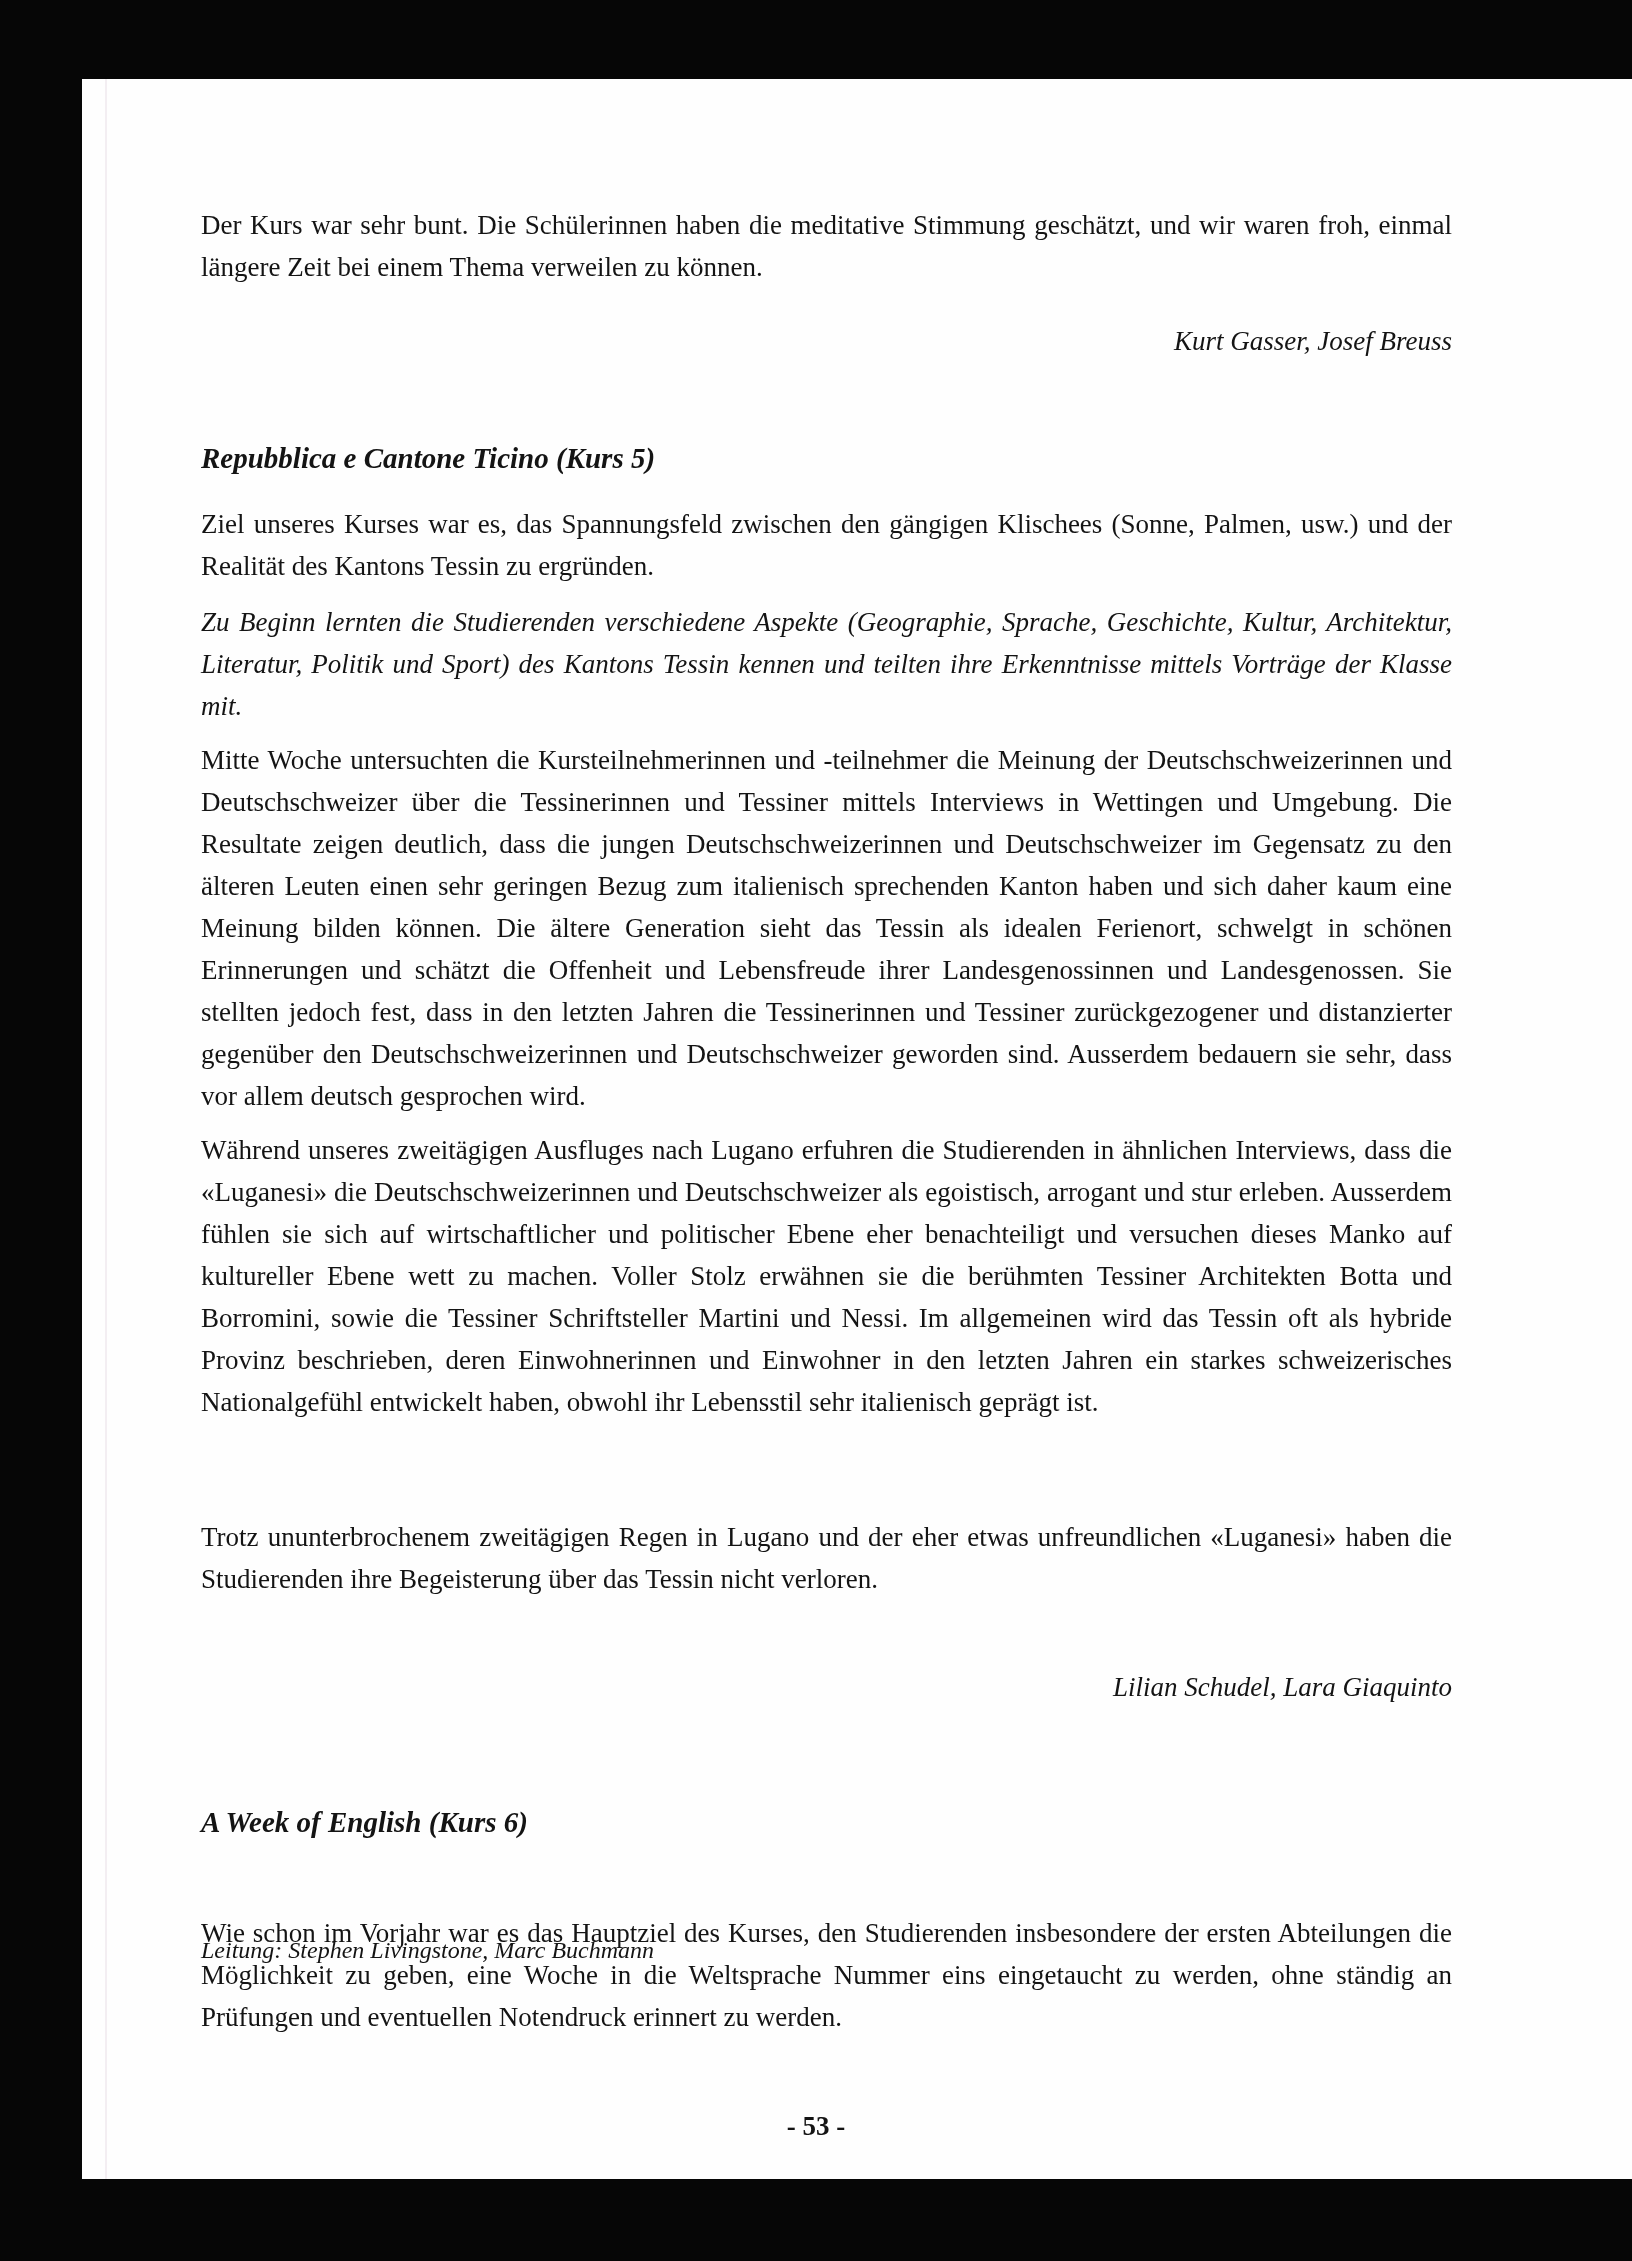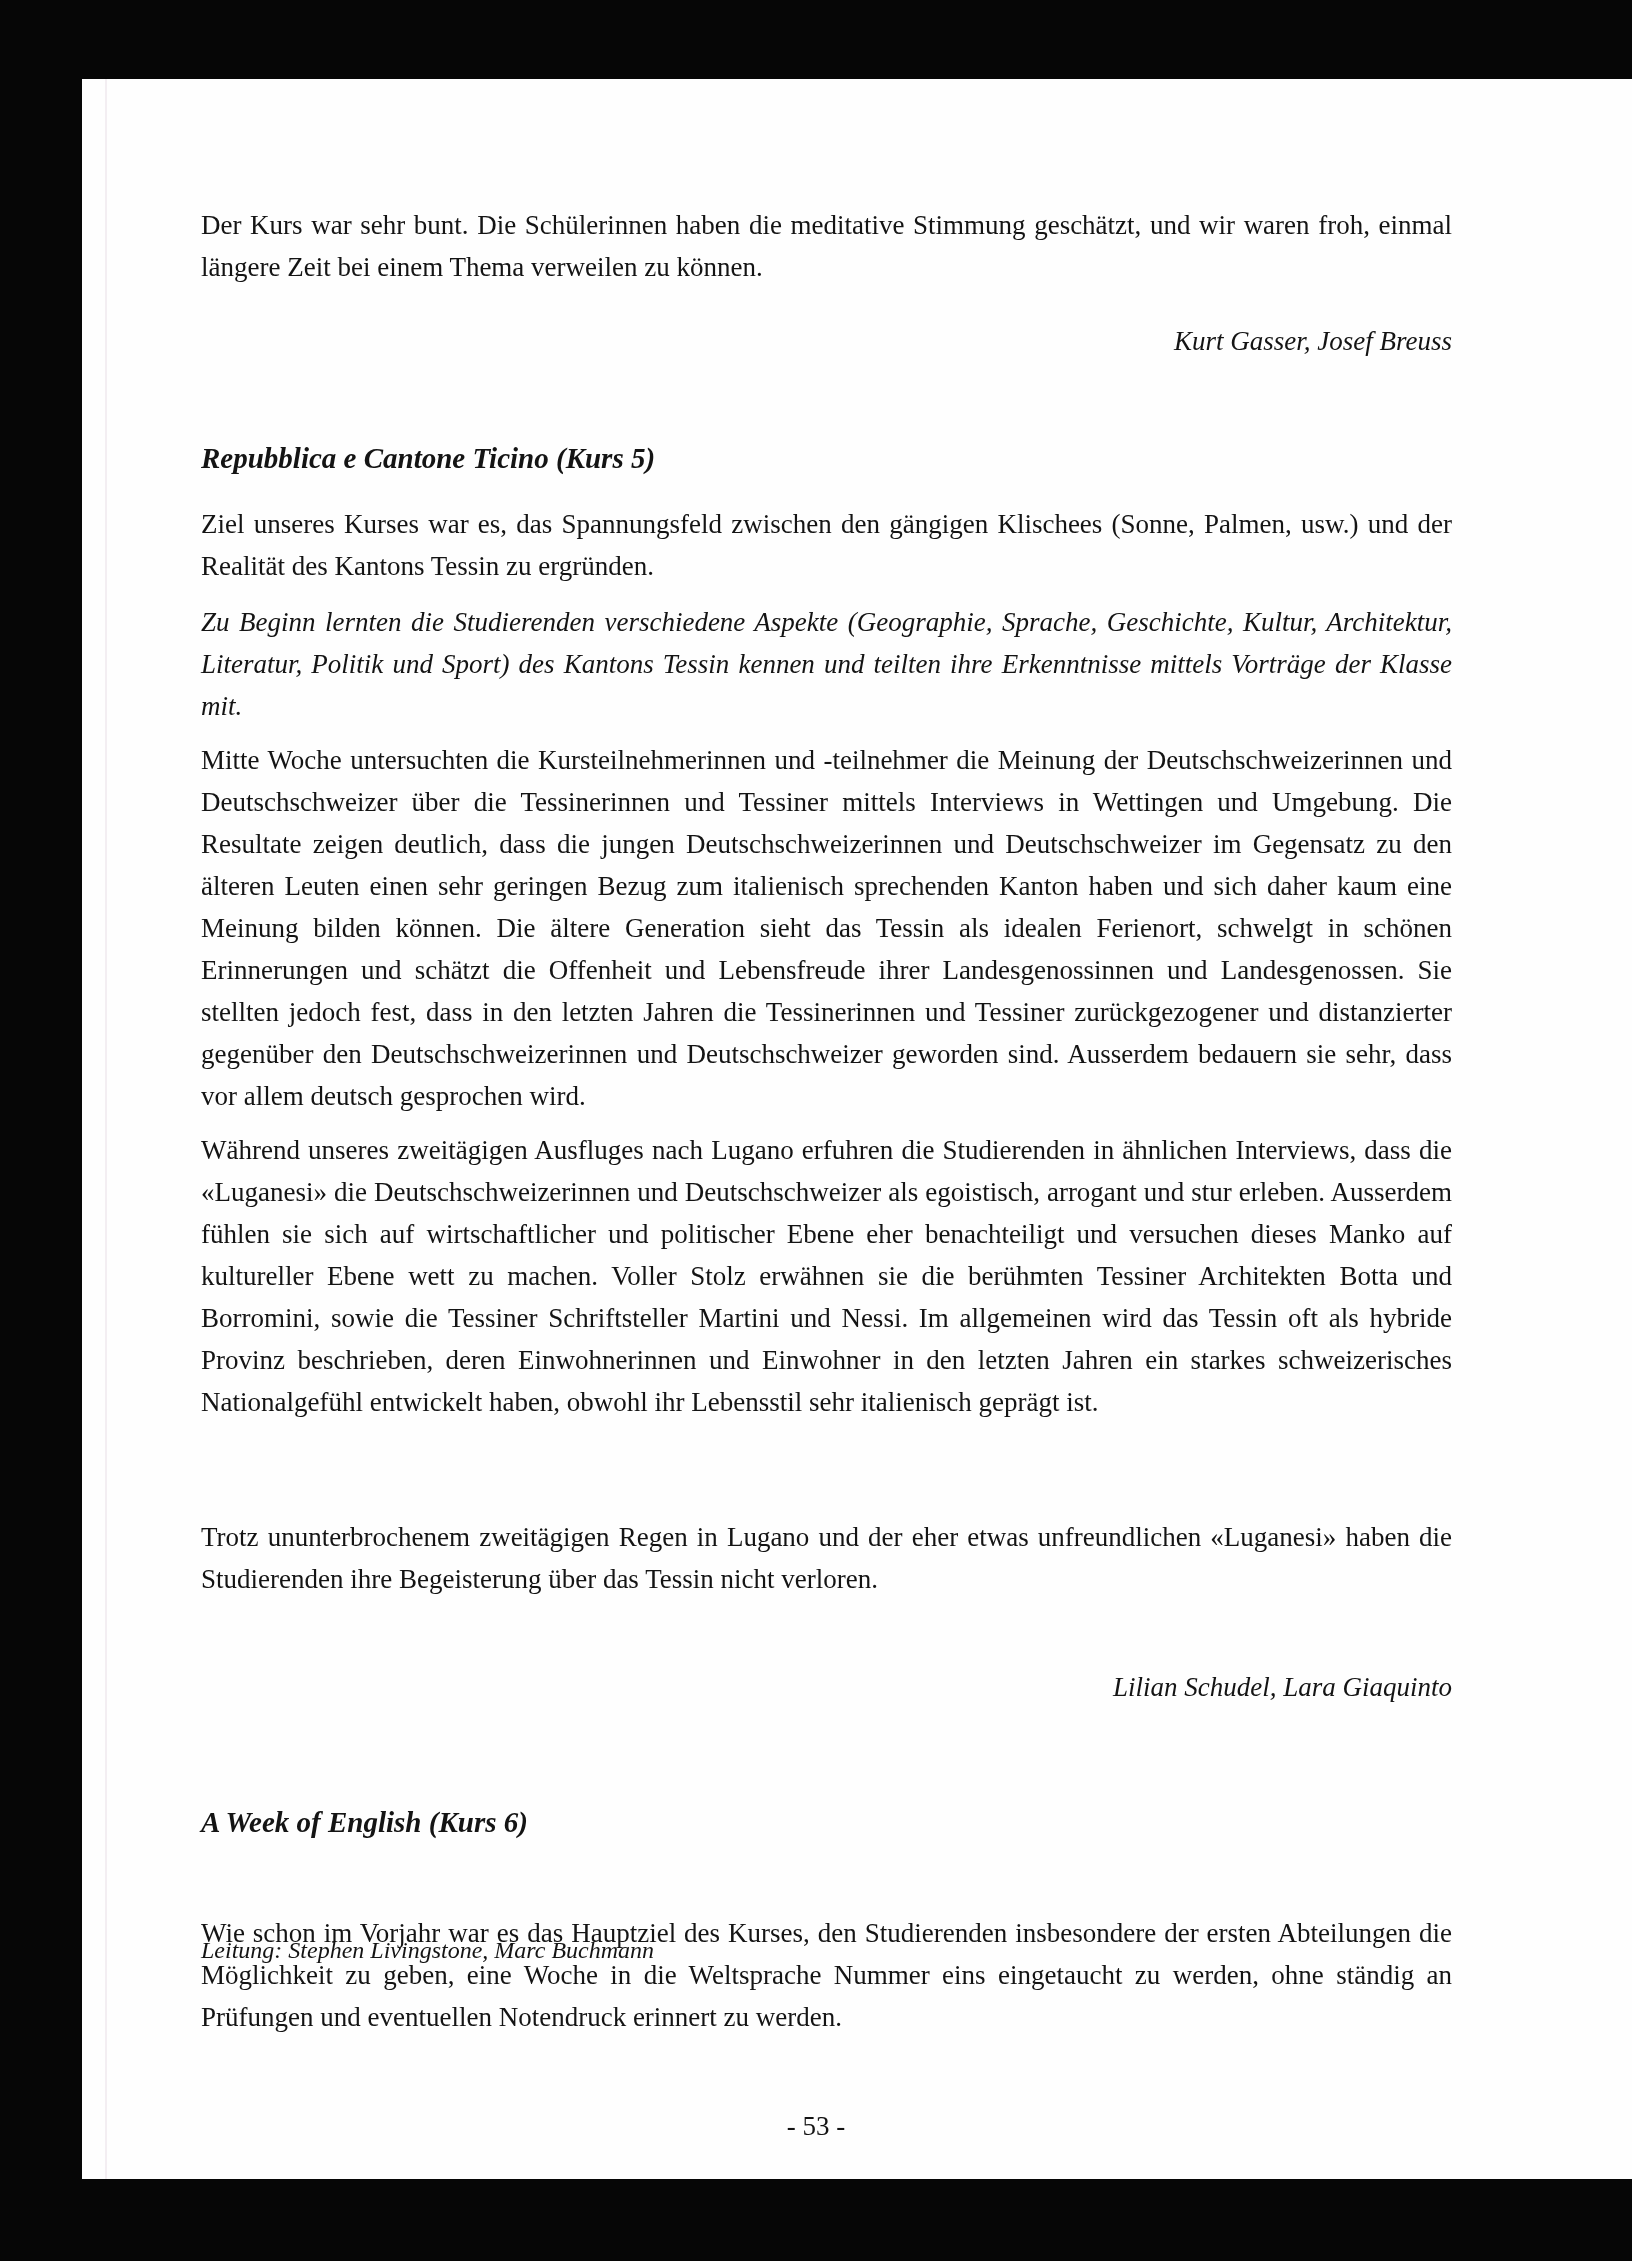--- a/index.html
+++ b/index.html
@@ -77,20 +77,21 @@
   }
   .page-number {
     position: absolute;
     left: 0;
     width: 1468px;
     top: 2032px;
     text-align: center;
     font-family: "Liberation Serif", "DejaVu Serif", serif;
     font-size: 27px;
     color: #141414;
+    font-weight: bold;
   }
 </style>
 </head>
 <body>
 
 <div class="scan-bg"></div>
 
 <div class="page">
   <div class="page-edge-line"></div>
 

